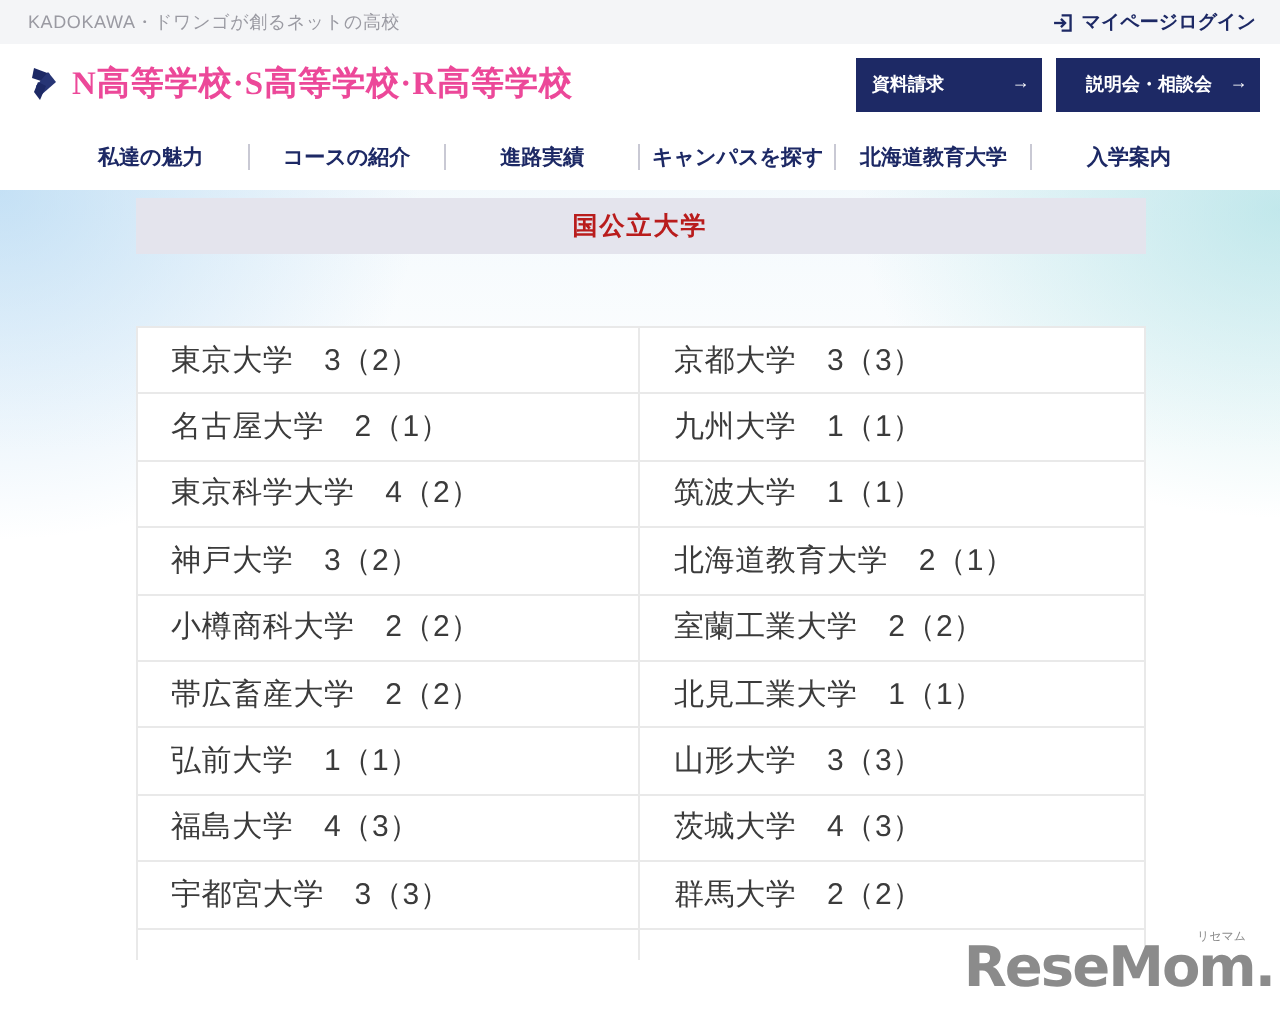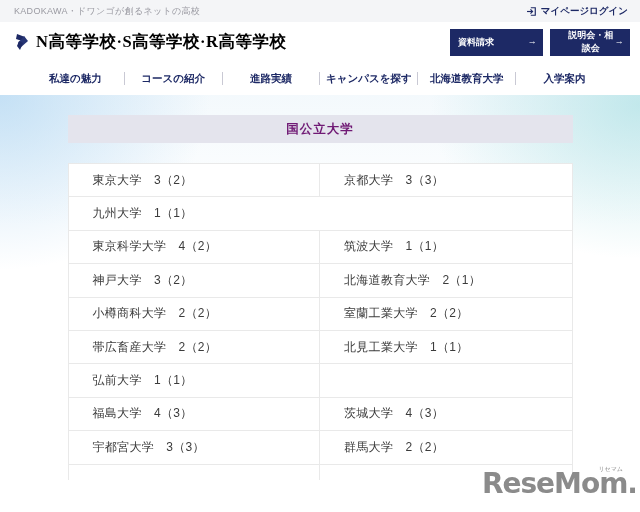--- a/index.html
+++ b/index.html
@@ -11,21 +11,21 @@
   .topbar { height:22px; background:#f4f5f7; display:flex; align-items:center;
             justify-content:space-between; padding:0 12px 0 14px; }
   .tagline { font-size:9px; color:#9a9aa2; letter-spacing:.3px; }
   .login { display:flex; align-items:center; gap:4px; color:#1d2965;
            font-size:9.5px; font-weight:bold; cursor:pointer; }
 
   
   .header { height:40px; background:#fff; display:flex; align-items:center; }
   .logo-mark { margin-left:14px; display:flex; align-items:center; }
   .school-name { margin-left:6px; font-family:"Liberation Serif","DejaVu Serif",serif;
-                 font-size:16.5px; font-weight:bold; color:#000000; letter-spacing:.5px; }
+                 font-size:16.5px; font-weight:bold; color:#ec4899; letter-spacing:.5px; }
   .hdr-buttons { margin-left:auto; margin-right:10px; display:flex; gap:7px; }
   .cta { width:93px; height:27px; background:#1d2965; color:#fff; border:none;
          display:flex; align-items:center; justify-content:space-between;
          padding:0 8px; font-size:9px; font-weight:bold; cursor:pointer;
          font-family:Liberation Mono, monospace; }
   .cta .arrow { font-size:9px; font-weight:normal; }
 
   
   .nav { height:33px; background:#fff; display:flex; align-items:center; }
   .nav-inner { display:flex; align-items:center; width:586px; margin:0 auto; }
@@ -34,30 +34,30 @@
   .nav-sep { width:1px; height:13px; background:#c9c9d4; }
 
   
   .main { position:relative; height:417px;
     background:
       radial-gradient(300px 250px at 0px 0px,   rgba(165,208,240,.60) 0%, rgba(165,208,240,0) 70%),
       radial-gradient(300px 220px at 640px 10px, rgba(160,220,224,.60) 0%, rgba(160,220,224,0) 70%),
       linear-gradient(to bottom, rgba(214,234,246,.28) 0px, rgba(255,255,255,0) 130px),
       #ffffff; }
 
-  .section-title { width:505px; height:28px; margin:0 auto; position:relative; top:20px;
+  .section-title { width:505px; height:28px; margin:0 auto; position:relative; top:4px;
                    background:#e4e4ed; display:flex; align-items:center; justify-content:center;
-                   font-size:12.5px; font-weight:bold; color:#701a75; letter-spacing:1px; }
+                   font-size:12.5px; font-weight:bold; color:#b91c1c; letter-spacing:1px; }
 
   .results { width:505px; margin:0 auto; position:relative; top:40px;
              background:#fff; border:1px solid #e9e9e9; border-bottom:none; }
   .trow { display:flex; height:33.4px; border-bottom:1px solid #e9e9e9; }
   .trow.partial { height:15px; border-bottom:none; }
-  .tcell { width:50%; display:flex; align-items:center; padding-left:24px;
-           font-size:12px; color:#3b3b3b; letter-spacing:.3px; }
+  .tcell { width:50%; display:flex; align-items:center; padding-left:17px;
+           font-size:15px; color:#3b3b3b; letter-spacing:.3px; }
   .tcell.left { border-right:1px solid #e9e9e9; }
 
   
   .watermark { position:absolute; right:3px; bottom:14px; color:#8b8b8b;
                font-size:28px; font-weight:bold; letter-spacing:-1px;
                font-family:"DejaVu Sans","Liberation Sans",sans-serif; line-height:1; }
   .watermark .ruby { position:absolute; top:-4px; right:14px; font-size:6px;
                      font-weight:normal; letter-spacing:0; color:#8b8b8b; }
 </style>
 </head>
@@ -86,21 +86,21 @@
         <polygon points="10,4 14,9 6,16 4,11" fill="#273575"></polygon>
         <polygon points="5,9 9,11 6,18 3,14" fill="#1d2965"></polygon>
       </svg>
     </span>
     <span class="school-name">N高等学校·S高等学校·R高等学校</span>
     <div class="hdr-buttons">
       <button class="cta">
         <span>資料請求</span>
         <span class="arrow">→</span>
       </button>
-      <button class="cta" style="width:80px;padding-left:15px;">
+      <button class="cta" style="width:102px;padding-left:15px;">
         <span>説明会・相談会</span>
         <span class="arrow">→</span>
       </button>
     </div>
   </div>
 
   <div class="nav">
     <div class="nav-inner">
       <span class="nav-item">私達の魅力</span>
       <span class="nav-sep"></span>
@@ -118,40 +118,42 @@
 
   <div class="main">
     <div class="section-title">国公立大学</div>
 
     <div class="results">
       <div class="trow">
         <div class="tcell left">東京大学　3（2）</div>
         <div class="tcell right">京都大学　3（3）</div>
       </div>
       <div class="trow">
+        <div class="tcell left">名古屋大学　2（1）</div>
         <div class="tcell right">九州大学　1（1）</div>
       </div>
       <div class="trow">
         <div class="tcell left">東京科学大学　4（2）</div>
         <div class="tcell right">筑波大学　1（1）</div>
       </div>
       <div class="trow">
         <div class="tcell left">神戸大学　3（2）</div>
         <div class="tcell right">北海道教育大学　2（1）</div>
       </div>
       <div class="trow">
         <div class="tcell left">小樽商科大学　2（2）</div>
         <div class="tcell right">室蘭工業大学　2（2）</div>
       </div>
       <div class="trow">
         <div class="tcell left">帯広畜産大学　2（2）</div>
         <div class="tcell right">北見工業大学　1（1）</div>
       </div>
       <div class="trow">
         <div class="tcell left">弘前大学　1（1）</div>
+        <div class="tcell right">山形大学　3（3）</div>
       </div>
       <div class="trow">
         <div class="tcell left">福島大学　4（3）</div>
         <div class="tcell right">茨城大学　4（3）</div>
       </div>
       <div class="trow">
         <div class="tcell left">宇都宮大学　3（3）</div>
         <div class="tcell right">群馬大学　2（2）</div>
       </div>
       <div class="trow partial">

